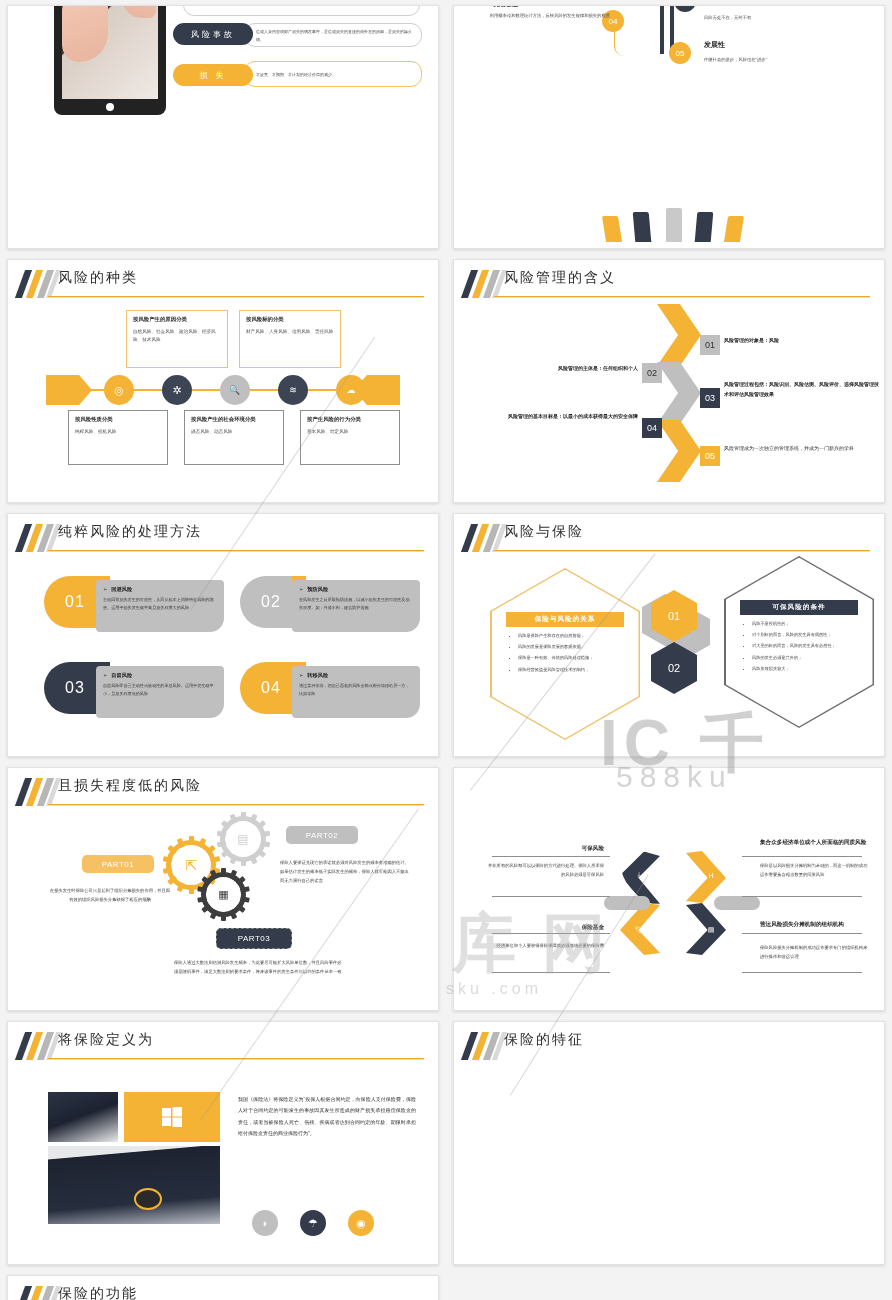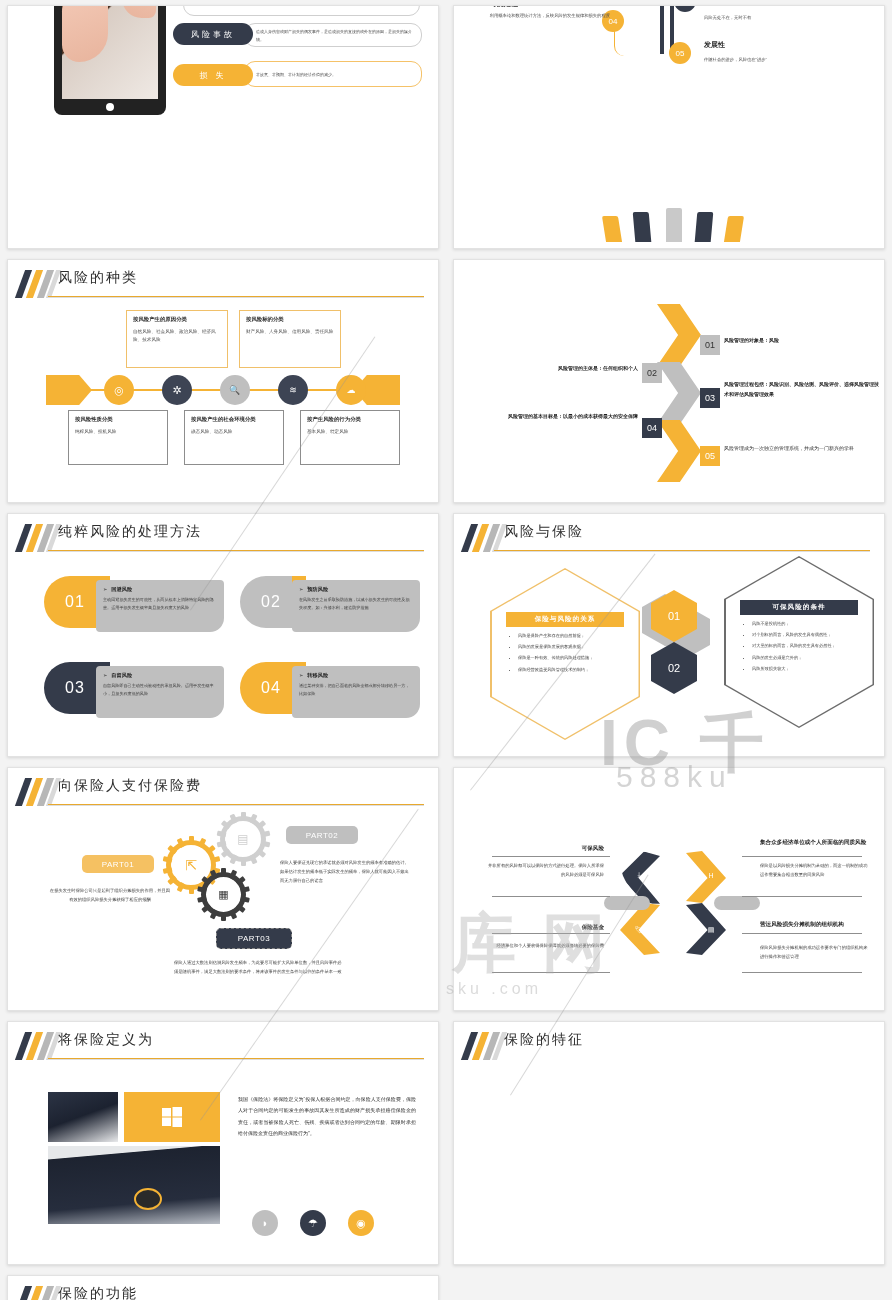--- a/index.html
+++ b/index.html
@@ -261,20 +261,30 @@
       </div>
       <div class="cbox gr" style="left:292px;top:150px;width:100px;height:55px;">
         <h5>按产生风险的行为分类</h5>
         <p class="blur">基本风险、特定风险</p>
       </div>
     </div>
   </div>
 
   <div class="slide s4">
     <div class="slide-inner">
+      <div class="shead">
+        <div class="slashes">
+            <i class="sl a"></i>
+            <i class="sl b"></i>
+            <i class="sl c"></i>
+            <i class="sl d"></i>
+          </div>
+        <div class="stitle">风险管理的含义</div>
+        <div class="rule"></div>
+      </div>
 
       <div class="chev ora" style="left:203px;top:44px;clip-path:polygon(0 0,52% 0,100% 50%,52% 100%,0 100%,48% 50%);"></div>
       <div class="chev gry" style="left:203px;top:102px;clip-path:polygon(0 0,52% 0,100% 50%,52% 100%,0 100%,48% 50%);"></div>
       <div class="chev ora" style="left:203px;top:160px;clip-path:polygon(0 0,52% 0,100% 50%,52% 100%,0 100%,48% 50%);"></div>
 
       <div class="num" style="left:246px;top:75px;background:#bfbfbf;color:#333;">01</div>
       <div class="txt" style="left:270px;top:76px;width:160px;"><b>风险管理的对象是：风险</b></div>
 
       <div class="num" style="left:188px;top:103px;background:#bfbfbf;color:#333;">02</div>
       <div class="txt" style="left:42px;top:104px;width:142px;text-align:right;"><b>风险管理的主体是：任何组织和个人</b></div>
@@ -389,21 +399,21 @@
 
   <div class="slide s8">
     <div class="slide-inner">
       <div class="shead">
         <div class="slashes">
             <i class="sl a"></i>
             <i class="sl b"></i>
             <i class="sl c"></i>
             <i class="sl d"></i>
           </div>
-        <div class="stitle">向保险人支付保险费</div>
+        <div class="stitle">且损失程度低的风险</div>
         <div class="rule"></div>
       </div>
 
       <div class="gear" id="g1" style="left:158px;top:72px;width:50px;height:50px;color:#f5b335;">
         <div class="ring"></div>
         <div style="position:absolute;inset:0;display:flex;align-items:center;justify-content:center;font-size:14px;color:#f5b335;">⇱</div>
       <i class="tooth" style="transform: rotate(0deg); transform-origin: 50% 29px;"></i>
           <i class="tooth" style="transform: rotate(25.7143deg); transform-origin: 50% 29px;"></i>
           <i class="tooth" style="transform: rotate(51.4286deg); transform-origin: 50% 29px;"></i>
           <i class="tooth" style="transform: rotate(77.1429deg); transform-origin: 50% 29px;"></i>

